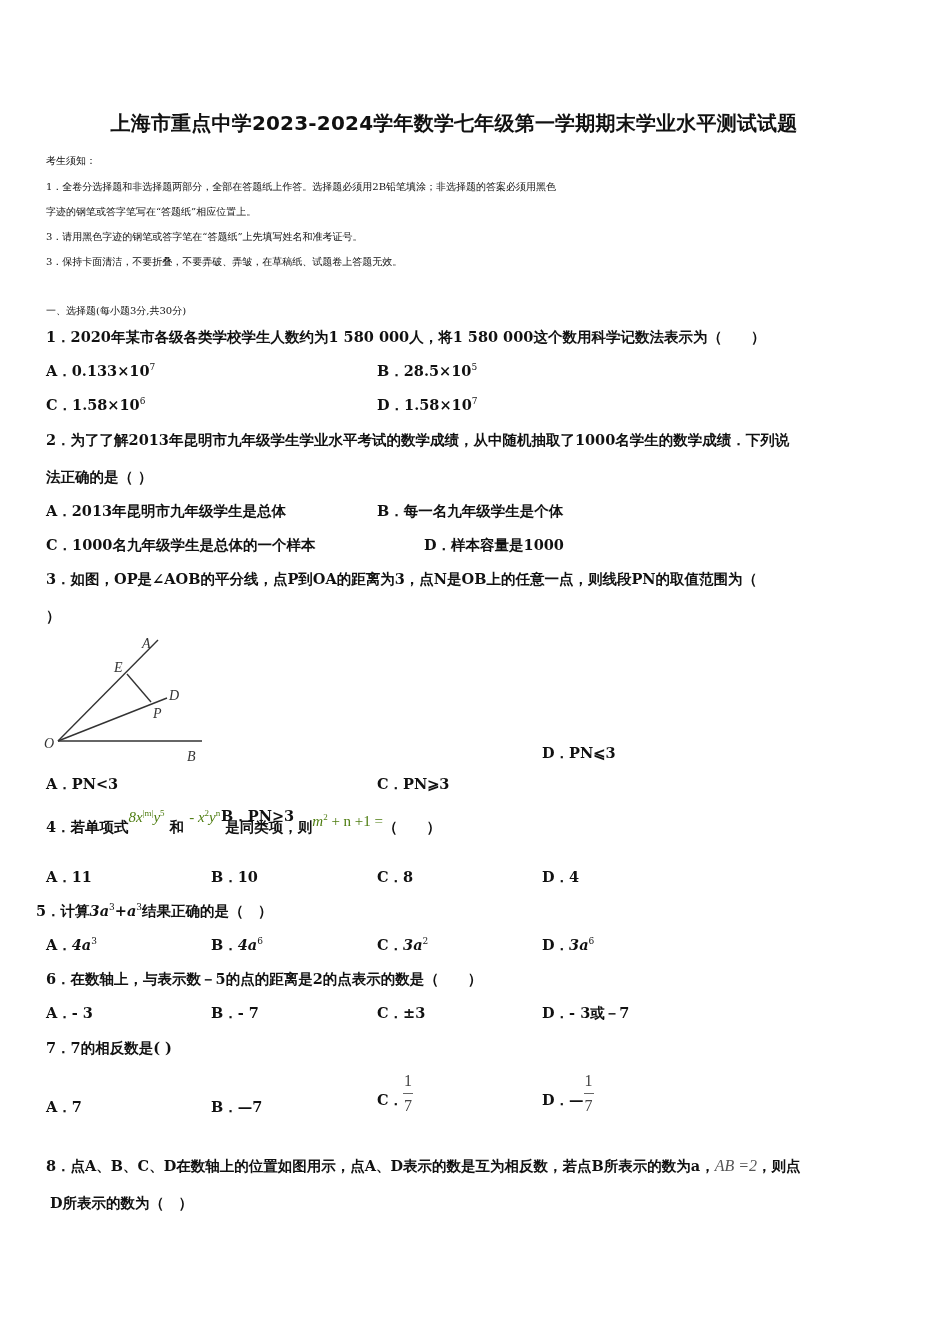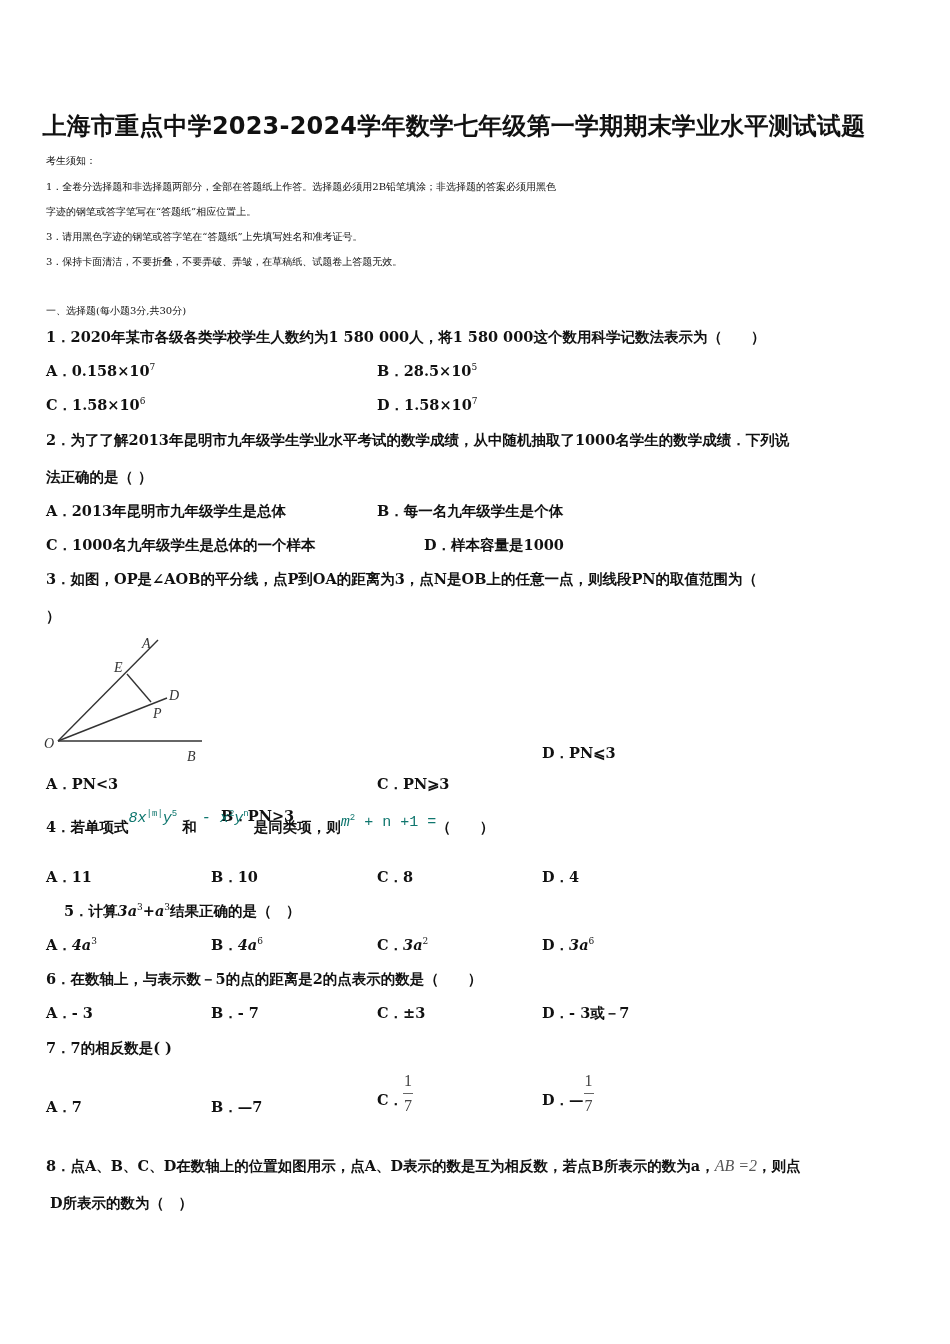--- a/index.html
+++ b/index.html
@@ -1,29 +1,29 @@
 <!DOCTYPE html>
 <html><head>
 <meta charset="utf-8">
 <style>
   html, body { margin: 0; padding: 0; background: #ffffff; }
   body { width: 950px; height: 1344px; position: relative; overflow: hidden;
          font-family: "DejaVu Serif", "Liberation Serif", serif; color: #111; }
   .abs { position: absolute; white-space: nowrap; }
   .title { left: 0; width: 908px; top: 110px; text-align: center;
            font-family: "DejaVu Sans", "Liberation Sans", sans-serif;
-           font-weight: bold; font-size: 24px; letter-spacing: 0.2px; }
+           font-weight: bold; font-size: 20px; letter-spacing: 0.2px; }
   .t { font-size: 14.5px; font-weight: bold; line-height: 18px; }
   .n { font-size: 10px; font-weight: normal; line-height: 18px; }
   .opt { font-size: 14.5px; font-weight: bold; line-height: 18px; }
   sup { font-size: 9px; vertical-align: 6px; line-height: 0; font-weight: normal; }
   .math { font-family: "Liberation Serif", "DejaVu Serif", serif; font-weight: normal;
           color: #555; font-size: 16px; text-align: right; }
-  .mathsup { font-family: Liberation Mono, monospace; font-weight: normal;
-             color: #0f766e; font-size: 15px; }
+  .mathsup { font-family: Liberation Serif, serif; font-weight: normal;
+             color: #4d7c0f; font-size: 15px; }
   .frac { display: inline-block; vertical-align: middle; text-align: center;
           font-family: "Liberation Serif", serif; font-weight: normal; color: #444; font-size: 16px; line-height: 18px; }
   .frac .num { display: block; border-bottom: 1px solid #666; padding: 0 1px 3px; }
   .frac .den { display: block; padding-top: 3px; }
   .it { font-style: italic; }
   svg text { font-family: "Liberation Serif", serif; font-style: italic; }
 </style>
 </head>
 <body>
 
@@ -32,21 +32,21 @@
 <div class="abs n" style="left:46px;top:152px;">考生须知：</div>
 <div class="abs n" style="left:46px;top:178px;">1．全卷分选择题和非选择题两部分，全部在答题纸上作答。选择题必须用2B铅笔填涂；非选择题的答案必须用黑色</div>
 <div class="abs n" style="left:46px;top:203px;">字迹的钢笔或答字笔写在“答题纸”相应位置上。</div>
 <div class="abs n" style="left:46px;top:228px;">3．请用黑色字迹的钢笔或答字笔在“答题纸”上先填写姓名和准考证号。</div>
 <div class="abs n" style="left:46px;top:253px;">3．保持卡面清洁，不要折叠，不要弄破、弄皱，在草稿纸、试题卷上答题无效。</div>
 
 <div class="abs n" style="left:46px;top:302px;">一、选择题(每小题3分,共30分)</div>
 
 <div class="abs t" style="left:46px;top:328px;">1．2020年某市各级各类学校学生人数约为1 580 000人，将1 580 000这个数用科学记数法表示为（　　）</div>
 <div class="abs opt" style="left:46px;top:362px;">
-  <span>A．</span><span>0.158×10</span><sup>7</sup>
+  <span>A．</span><span>0.133×10</span><sup>7</sup>
 </div>
 <div class="abs opt" style="left:377px;top:362px;">
   <span>B．</span><span>28.5×10</span><sup>5</sup>
 </div>
 <div class="abs opt" style="left:46px;top:396px;">
   <span>C．</span><span>1.58×10</span><sup>6</sup>
 </div>
 <div class="abs opt" style="left:377px;top:396px;">
   <span>D．</span><span>1.58×10</span><sup>7</sup>
 </div>
@@ -107,21 +107,21 @@
 <div class="abs opt" style="left:211px;top:868px;">
   <span>B．</span><span>10</span>
 </div>
 <div class="abs opt" style="left:377px;top:868px;">
   <span>C．</span><span>8</span>
 </div>
 <div class="abs opt" style="left:542px;top:868px;">
   <span>D．</span><span>4</span>
 </div>
 
-<div class="abs t" style="left:64px;top:902px;">
+<div class="abs t" style="left:36px;top:902px;">
   <span>5．计算</span><span><span class="it">3a</span><sup>3</sup><span class="it">+a</span><sup>3</sup></span><span>结果正确的是（　）</span>
 </div>
 <div class="abs opt" style="left:46px;top:936px;">
   <span>A．</span><span class="it">4a</span><sup>3</sup>
 </div>
 <div class="abs opt" style="left:211px;top:936px;">
   <span>B．</span><span class="it">4a</span><sup>6</sup>
 </div>
 <div class="abs opt" style="left:377px;top:936px;">
   <span>C．</span><span class="it">3a</span><sup>2</sup>

